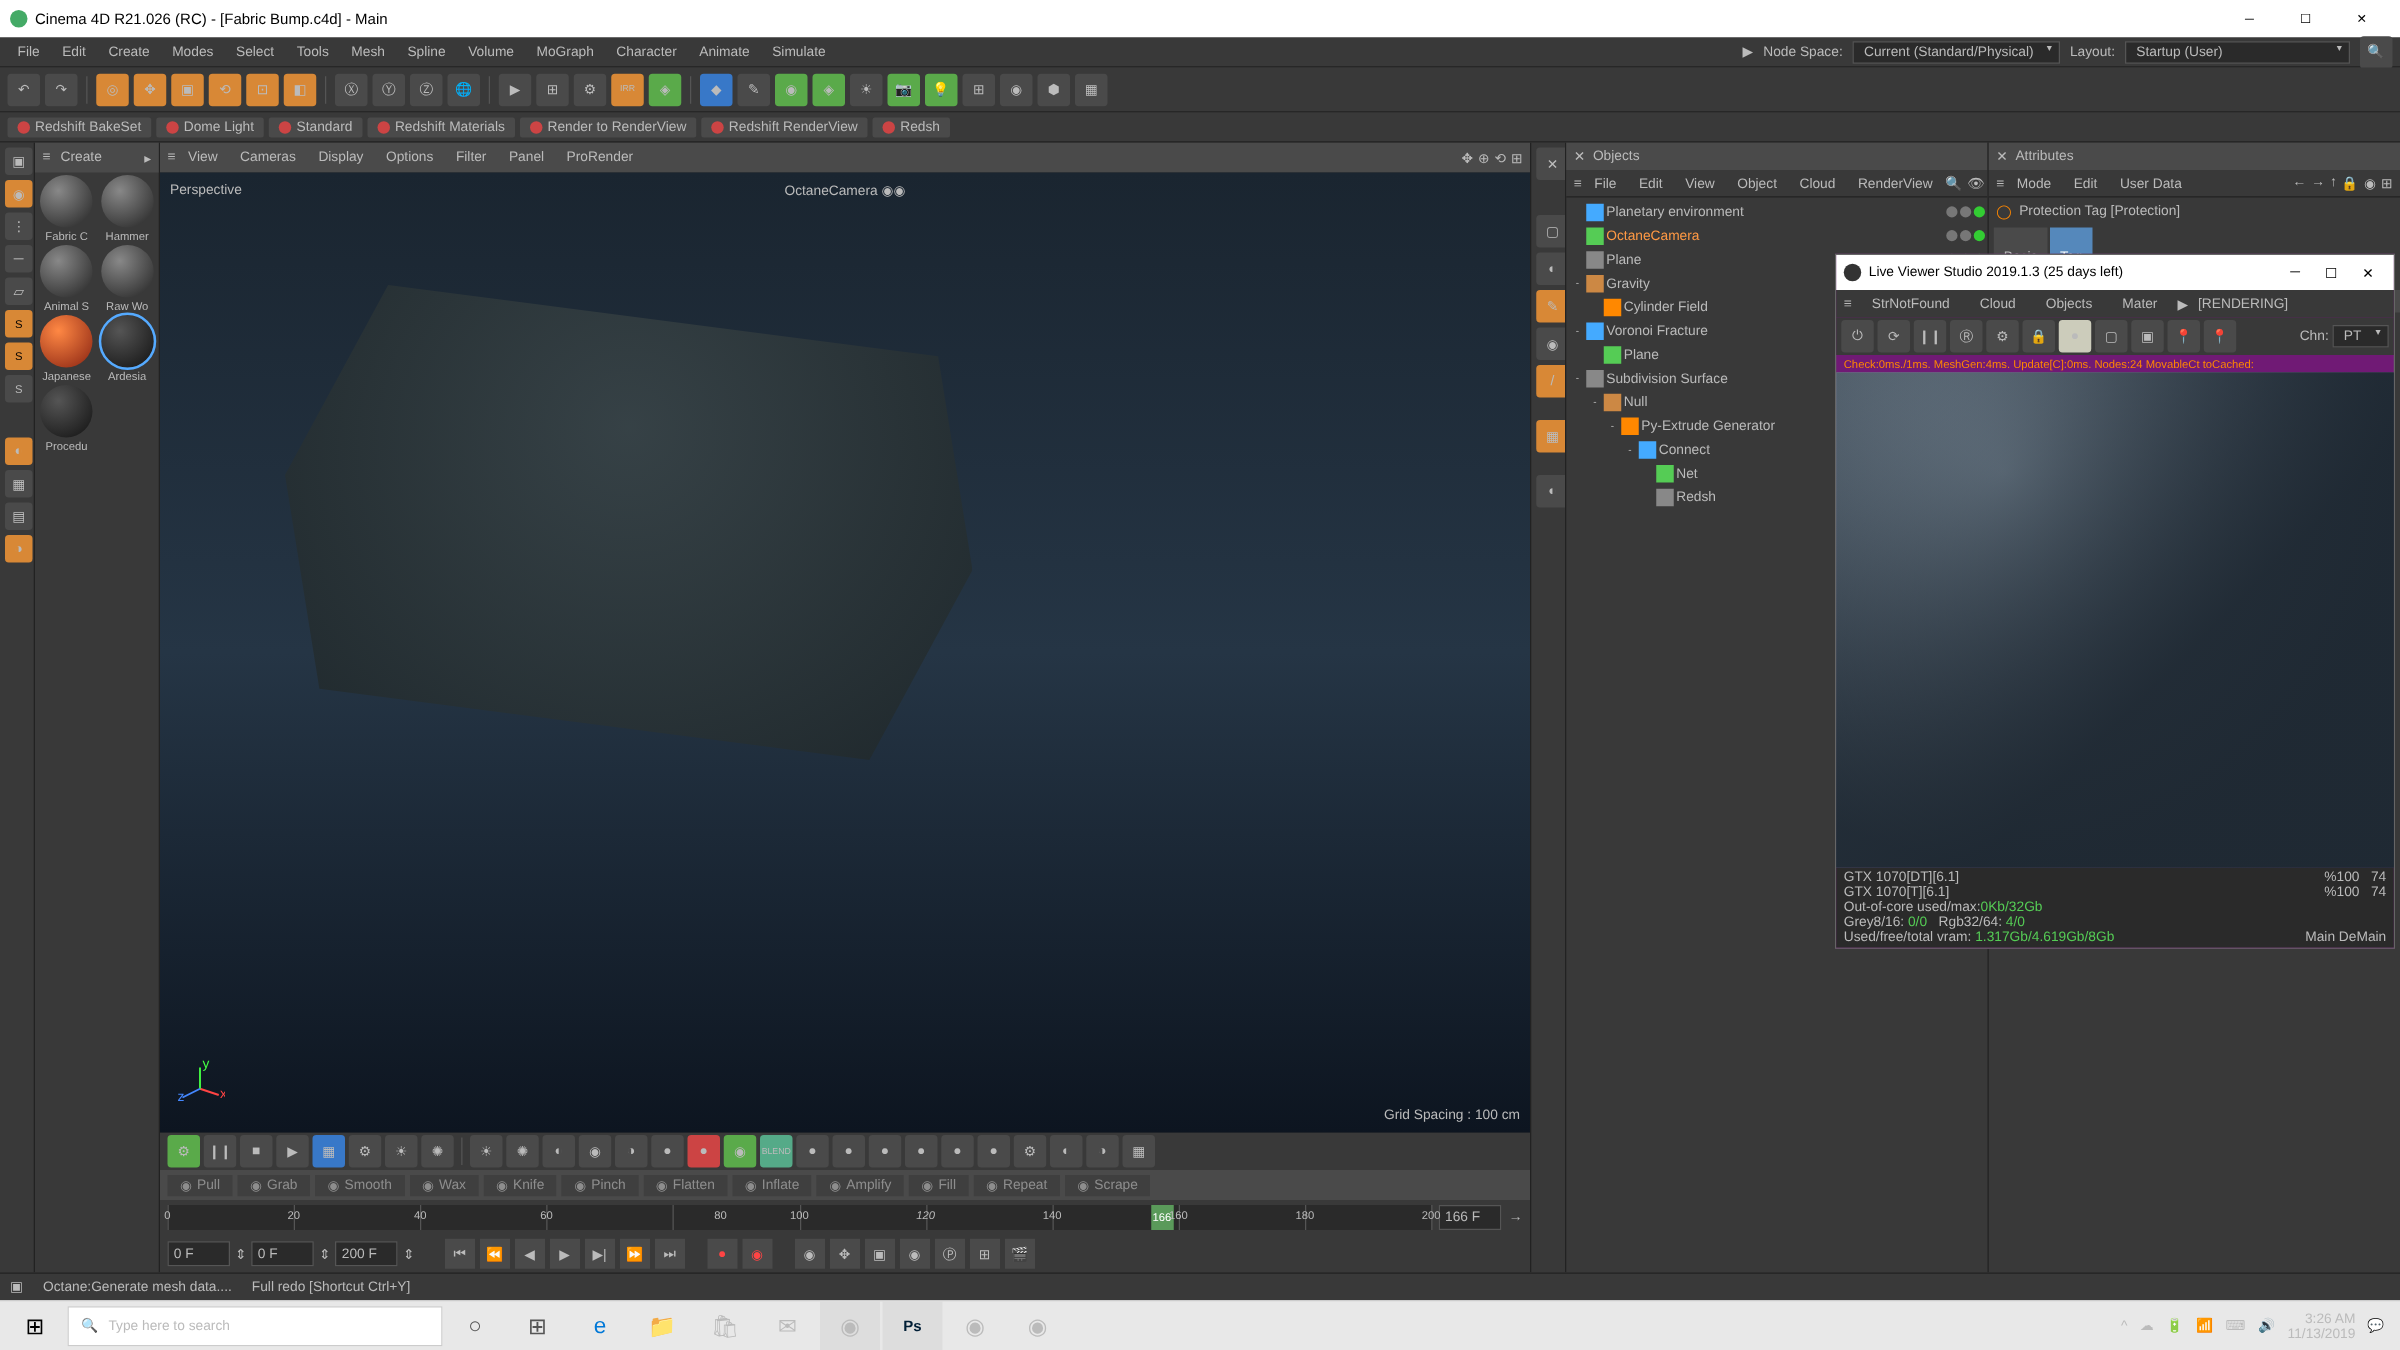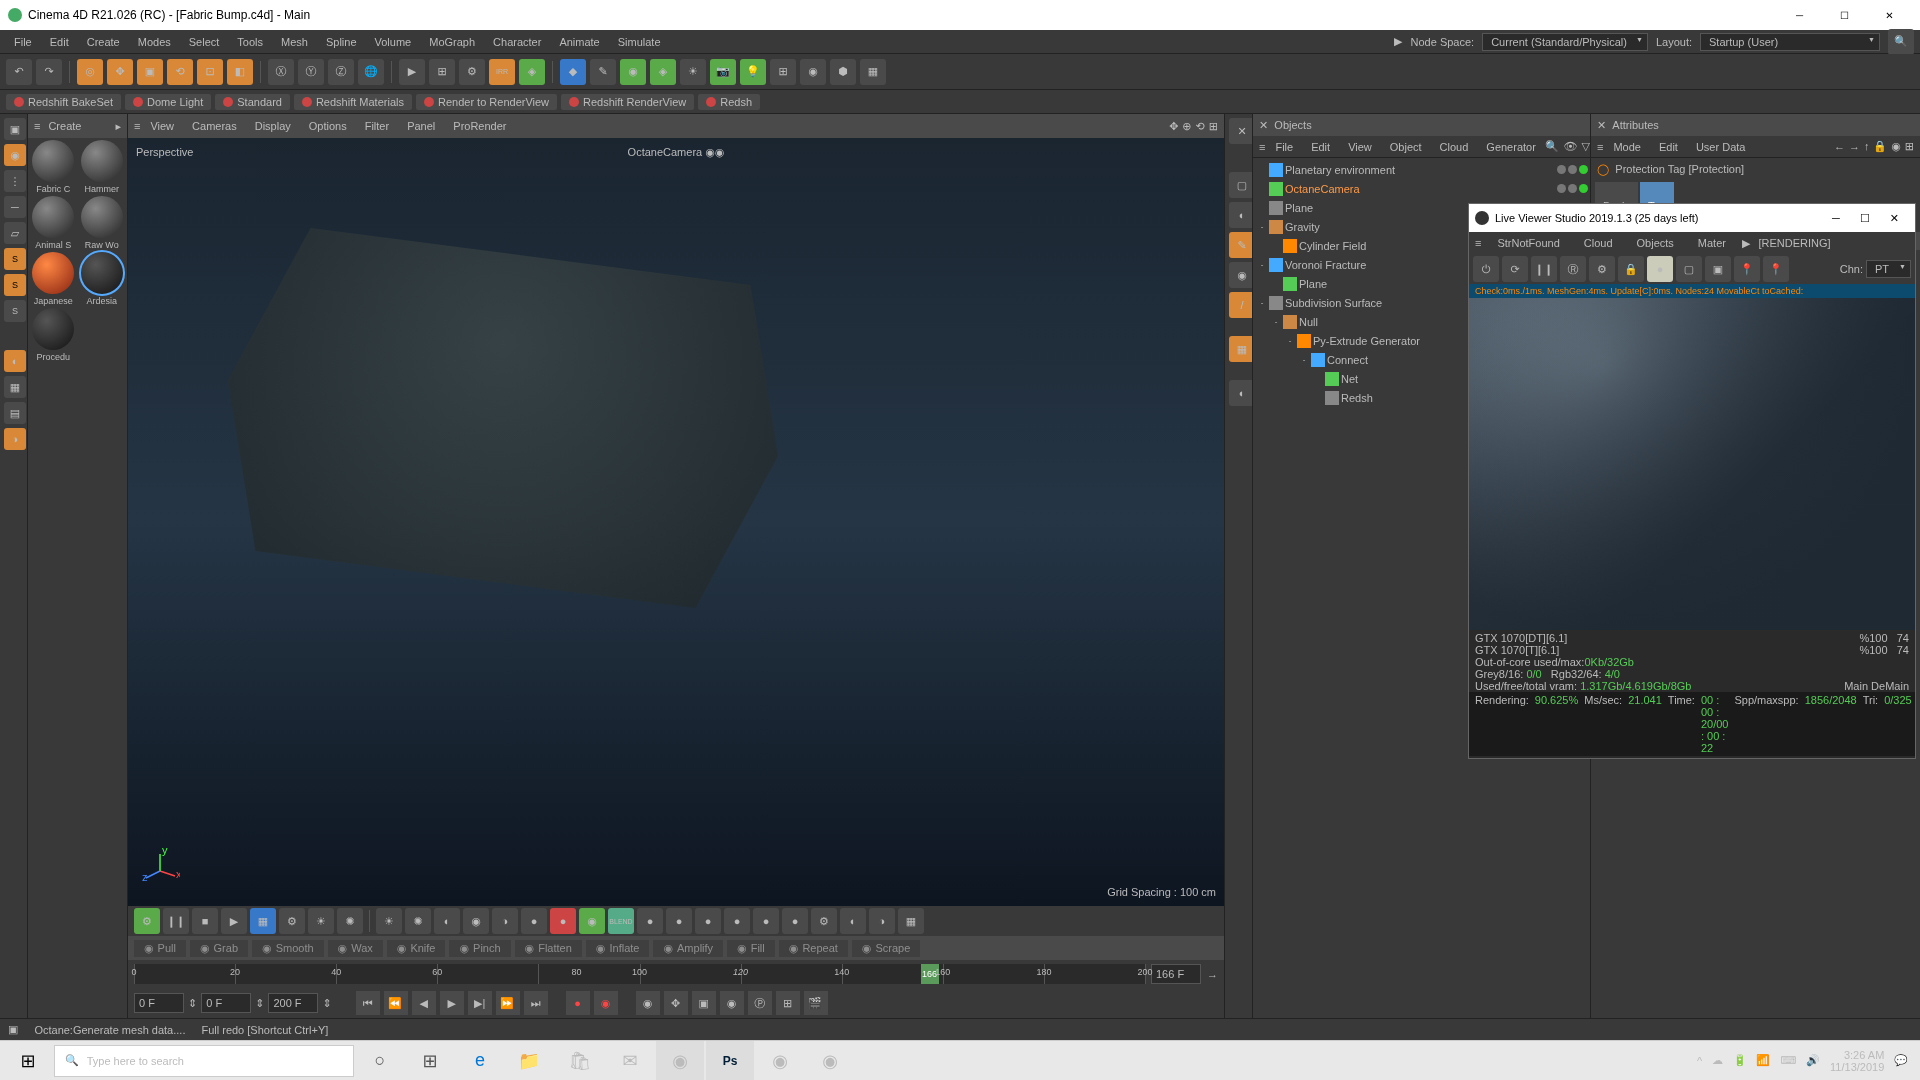--- a/index.html
+++ b/index.html
@@ -73,21 +73,21 @@
 .dot.gr{background:#777}
 .attrs-panel{width:330px;background:#393939;border-left:1px solid #222;display:flex;flex-direction:column}
 .attr-row{display:flex;align-items:center;height:22px;padding:0 6px;gap:6px}
 .attr-tabs{display:flex;gap:2px;padding:2px 4px}
 .attr-tab{padding:18px 8px;background:#4a4a4a;cursor:pointer}
 .attr-tab.active{background:#5588bb;color:#fff}
 .attr-section{background:#4a4a4a;padding:3px 6px;font-weight:bold}
 .prop-row{display:flex;align-items:center;height:22px;padding:0 6px;gap:4px}
 .radio{width:12px;height:12px;border-radius:50%;border:2px solid #888}
 .checkbox{width:14px;height:14px;background:#aaa;display:flex;align-items:center;justify-content:center;color:#000;font-size:10px}
-.live-viewer{position:absolute;top:203px;right:4px;width:448px;height:556px;background:#0c4a6e;border:1px solid #666;display:flex;flex-direction:column;z-index:100}
+.live-viewer{position:absolute;top:203px;right:4px;width:448px;height:556px;background:#701a75;border:1px solid #666;display:flex;flex-direction:column;z-index:100}
 .lv-title{height:28px;background:#fff;display:flex;align-items:center;padding:0 6px;color:#000}
 .lv-menu{height:22px;background:#393939;display:flex;align-items:center;padding:0 6px;gap:8px}
 .lv-tools{height:30px;background:#393939;display:flex;align-items:center;padding:0 4px;gap:3px}
 .lv-render{flex:1;background:linear-gradient(135deg,#8a9aa8 0%,#5a6a78 40%,#2a3540 100%);position:relative}
 .lv-stats{background:#2a2a2a;padding:2px 6px;font-size:10px}
 .lv-stat-row{display:flex;justify-content:space-between}
 .taskbar{height:40px;background:#e8e8e8;display:flex;align-items:center;padding:0 4px;gap:2px;border-top:1px solid #ccc}
 .tb-icon{width:48px;height:40px;display:flex;align-items:center;justify-content:center;font-size:18px}
 .tb-search{flex:0 0 300px;height:32px;background:#fff;border:1px solid #ccc;display:flex;align-items:center;padding:0 10px;color:#777;gap:8px}
 .tb-right{margin-left:auto;display:flex;align-items:center;gap:10px;color:#000;font-size:11px;padding-right:8px}
@@ -438,21 +438,21 @@
 
     <div class="objects-panel">
       <div class="panel-tab"><span>✕</span>&nbsp;&nbsp;<span>Objects</span></div>
       <div class="obj-menu">
         <span>≡</span>
         <span class="menu-item">File</span>
         <span class="menu-item">Edit</span>
         <span class="menu-item">View</span>
         <span class="menu-item">Object</span>
         <span class="menu-item">Cloud</span>
-        <span class="menu-item">Generator</span>
+        <span class="menu-item">RenderView</span>
         <span style="margin-left:auto;display:flex;gap:4px">
           <span>🔍</span>
           <span>👁</span>
           <span>▽</span>
           <span>⊞</span>
         </span>
       </div>
       <div class="obj-tree" id="obj-tree">
           <div class="obj-row">
             <span class="obj-indent" style="width:0px"></span>
@@ -712,32 +712,20 @@
       <div class="lv-stat-row">
           <span>GTX 1070[T][6.1]</span>
           <span><span>%100</span>&nbsp;&nbsp;&nbsp;<span>74</span></span>
         </div>
       <div><span>Out-of-core used/max:</span><span class="green-txt">0Kb/32Gb</span></div>
       <div><span>Grey8/16:</span> <span class="green-txt">0/0</span>&nbsp;&nbsp;&nbsp;<span>Rgb32/64:</span> <span class="green-txt">4/0</span></div>
       <div class="lv-stat-row">
           <span><span>Used/free/total vram:</span> <span class="green-txt">1.317Gb/4.619Gb/8Gb</span></span>
           <span><span>Main</span> <span>DeMain</span></span>
         </div>
-      <div style="background:#1a1a1a;margin:0 -6px;padding:2px 6px;display:flex;gap:6px;font-size:9px">
-        <span>Rendering:</span>
-          <span class="green-txt">90.625%</span>
-        <span>Ms/sec:</span>
-          <span class="green-txt">21.041</span>
-        <span>Time:</span>
-          <span class="green-txt">00 : 00 : 20/00 : 00 : 22</span>
-        <span>Spp/maxspp:</span>
-          <span class="green-txt">1856/2048</span>
-        <span>Tri:</span>
-          <span class="green-txt">0/325</span>
-      </div>
     </div>
   </div>
 
   <div class="taskbar">
     <div class="tb-icon" style="color:#000">⊞</div>
     <div class="tb-search">
       <span>🔍</span>
       <span>Type here to search</span>
     </div>
     <div class="tb-icon" style="color:#555">○</div>

